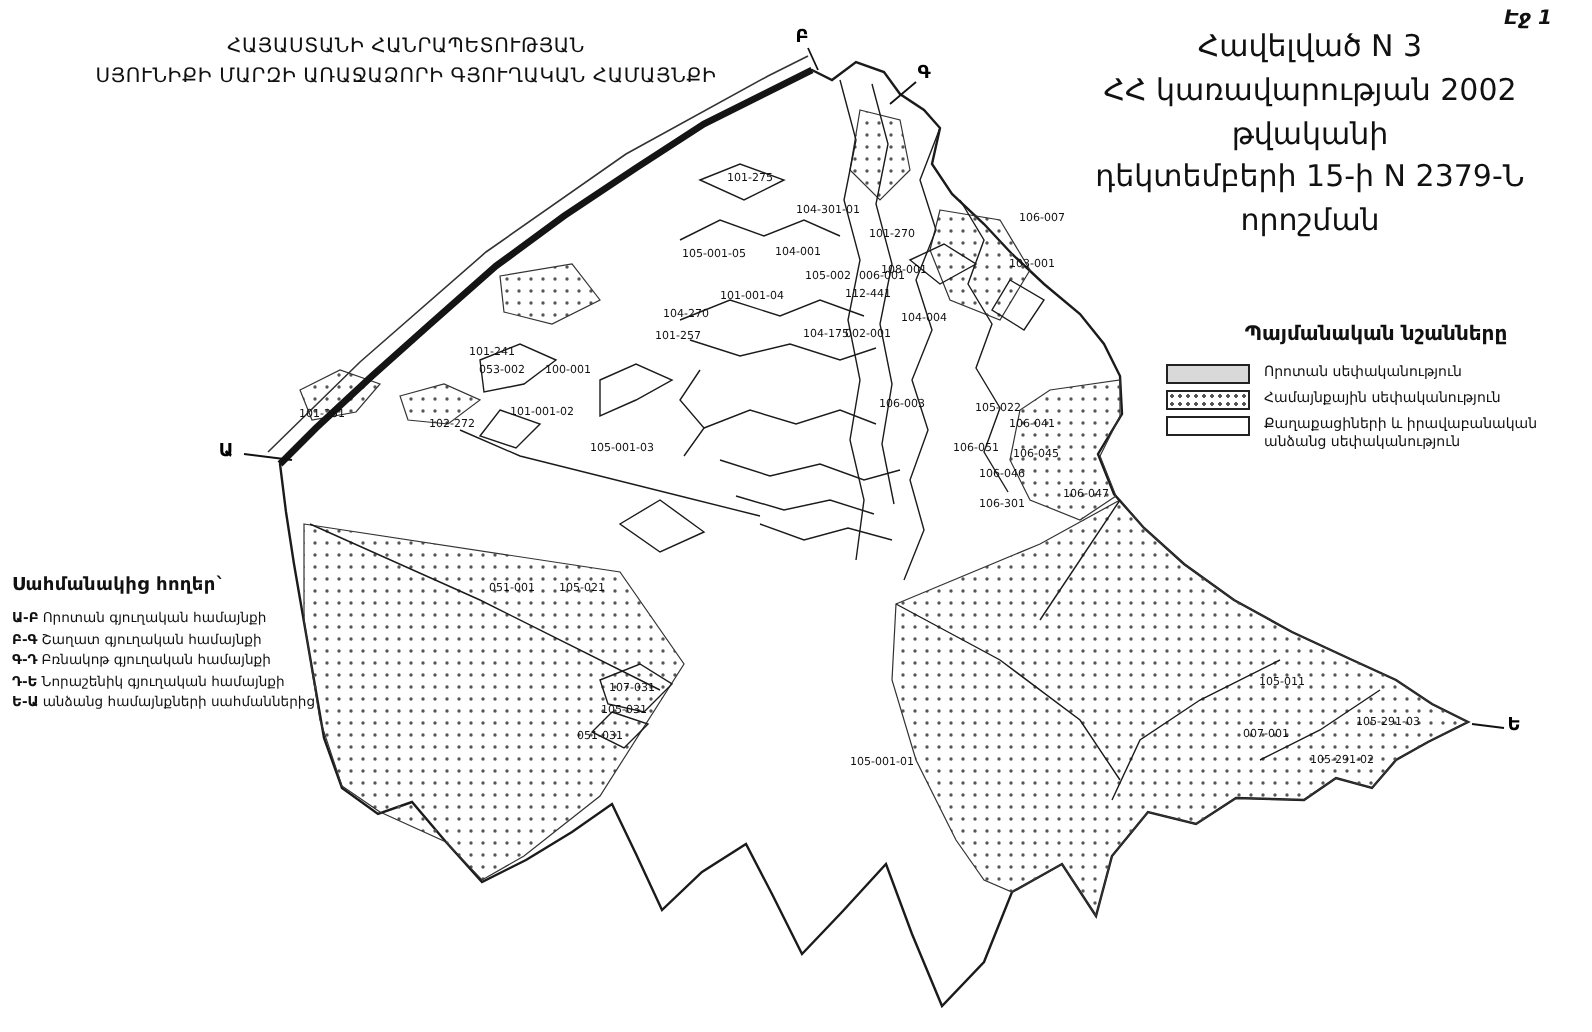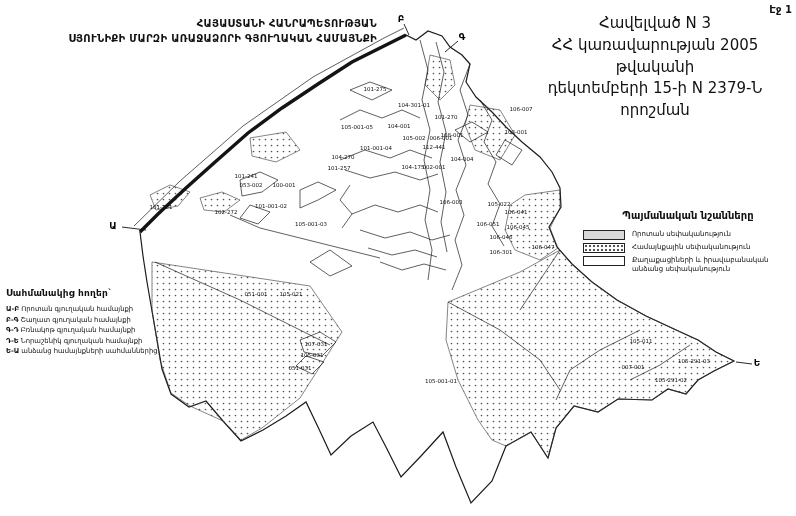--- a/index.html
+++ b/index.html
@@ -1,34 +1,34 @@
 <!DOCTYPE html>
 <html><head>
 <meta charset="utf-8">
 <style>
   * { margin:0; padding:0; box-sizing:border-box; }
   body { background:#fff; font-family:"DejaVu Sans", sans-serif; color:#111; }
   .page { position:relative; width:796px; height:516px; background:#fff; overflow:hidden; }
 
-  .page-number { position:absolute; right:4px; top:4px; font-size:10px; font-weight:bold; }
-
-  .title-left { position:absolute; left:51px; top:16px; width:326px; text-align:right;
-                font-weight:bold; font-size:10px; line-height:1.5; letter-spacing:.3px; }
+  .page-number { position:absolute; right:20px; top:4px; font-size:10px; font-weight:bold;font-style:italic; }
+
+  .title-left { position:absolute; left:40px; top:16px; width:326px; text-align:center;
+                font-weight:normal; font-size:10px; line-height:1.5; letter-spacing:.3px; }
   .title-right { position:absolute; left:532px; top:13px; width:246px; text-align:center;
                  font-weight:normal; font-size:15px; line-height:1.45; }
 
   .map-svg { position:absolute; left:0; top:0; }
 
   .parcel-label { position:absolute; transform:translate(-50%,-50%); font-size:5.5px;
                   line-height:1; white-space:nowrap; color:#111; }
   .corner-letter { position:absolute; transform:translate(-50%,-50%); font-size:9px;
                    font-weight:bold; color:#000; }
 
   .legend { position:absolute; left:583px; top:162px; width:210px; }
-  .legend-title { font-weight:bold; font-size:10px; text-align:center; margin-bottom:9px;margin-top:48px; }
+  .legend-title { font-weight:bold; font-size:10px; text-align:center; margin-bottom:9px; }
   .legend-row { display:flex; align-items:flex-start; margin-bottom:3px; }
   .legend-swatch { width:42px; height:10px; border:1px solid #222; margin-right:7px; flex:none; }
   .legend-swatch.solid-gray { background:#d9d9d9; }
   .legend-swatch.dotted { background-image:radial-gradient(#555 .8px, transparent .9px);
                           background-size:4px 4px; background-color:#fff; }
   .legend-swatch.white { background:#fff; }
   .legend-label { font-size:7px; line-height:1.25; }
 
   .adjacent { position:absolute; left:6px; top:288px; width:185px; }
   .adjacent-title { font-size:9px; font-weight:bold; margin-bottom:6px; letter-spacing:.2px; }
@@ -42,21 +42,21 @@
 
   <div class="page-number">Էջ 1</div>
 
   <div class="title-left">
     <div>ՀԱՅԱՍՏԱՆԻ ՀԱՆՐԱՊԵՏՈՒԹՅԱՆ</div>
     <div>ՍՅՈՒՆԻՔԻ ՄԱՐԶԻ ԱՌԱՋԱՁՈՐԻ ԳՅՈՒՂԱԿԱՆ ՀԱՄԱՅՆՔԻ</div>
   </div>
 
   <div class="title-right">
     <div>Հավելված N 3</div>
-    <div>ՀՀ կառավարության 2005 թվականի</div>
+    <div>ՀՀ կառավարության 2002 թվականի</div>
     <div>դեկտեմբերի 15-ի N 2379-Ն որոշման</div>
   </div>
 
   <svg class="map-svg" width="796" height="516" viewBox="0 0 796 516">
     <defs>
       <pattern id="dots" width="6" height="6" patternUnits="userSpaceOnUse">
         <circle cx="1.5" cy="1.5" r="0.85" fill="#555"></circle>
       </pattern>
     </defs>
 

